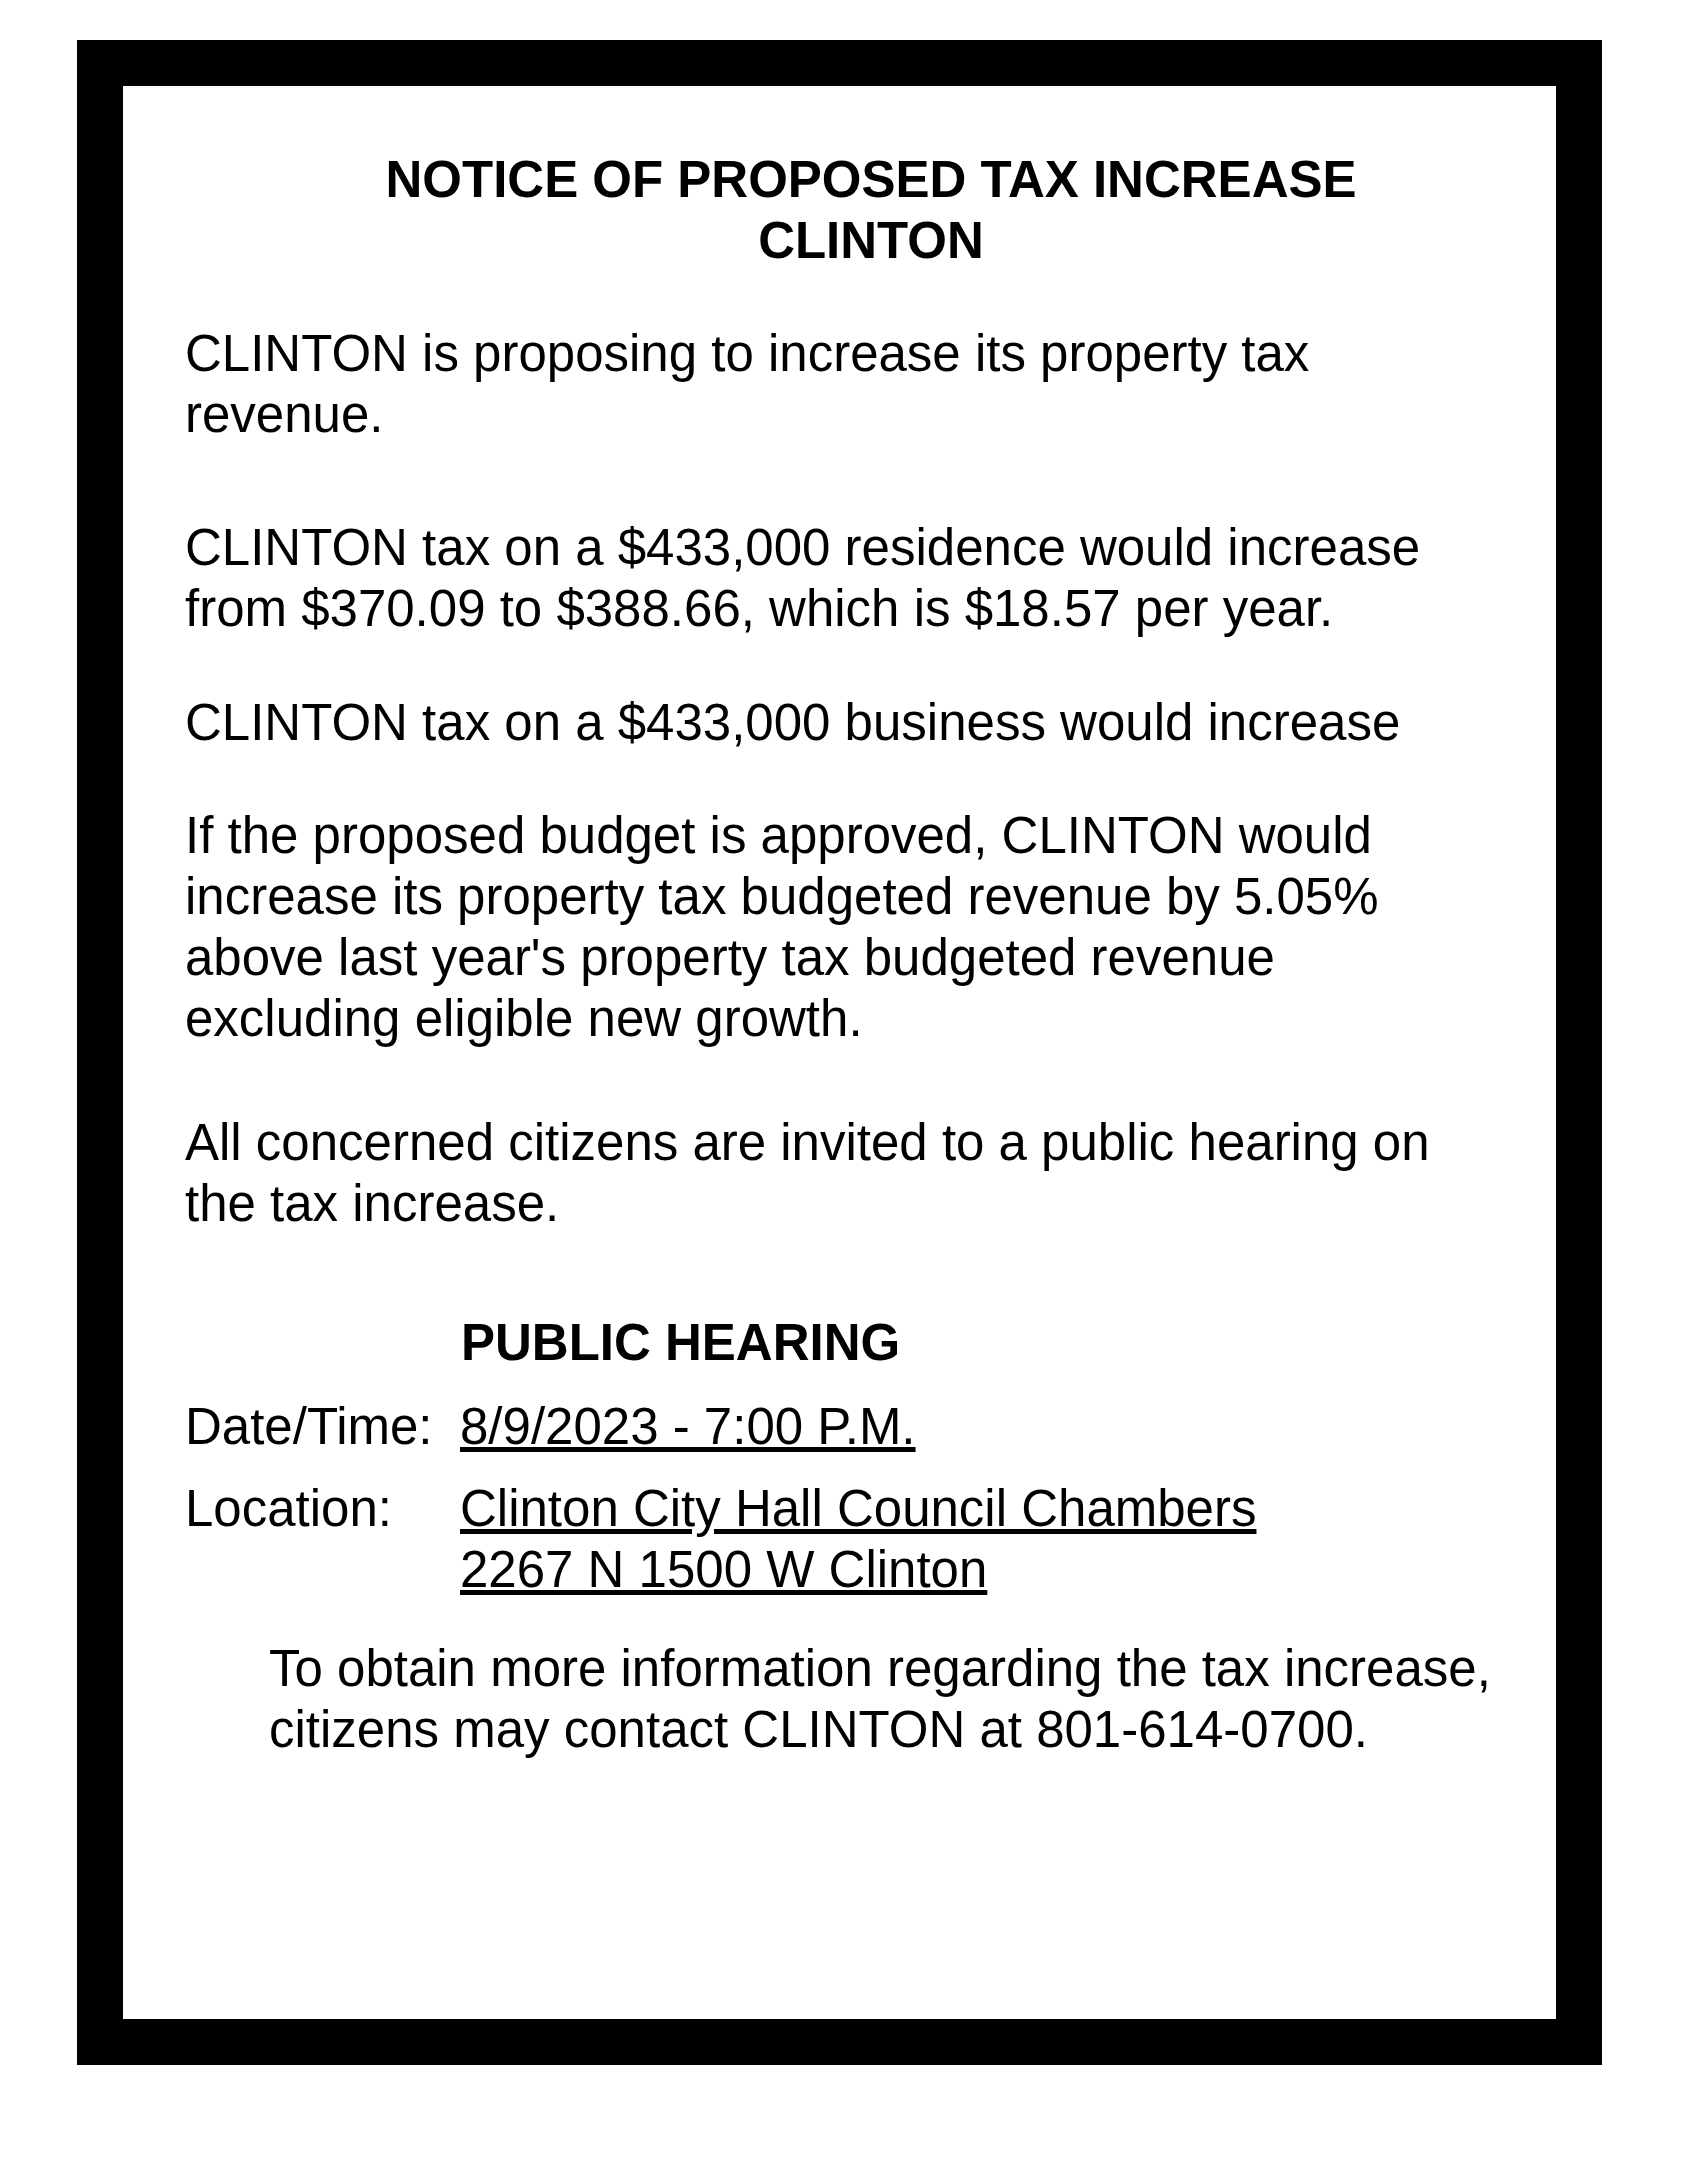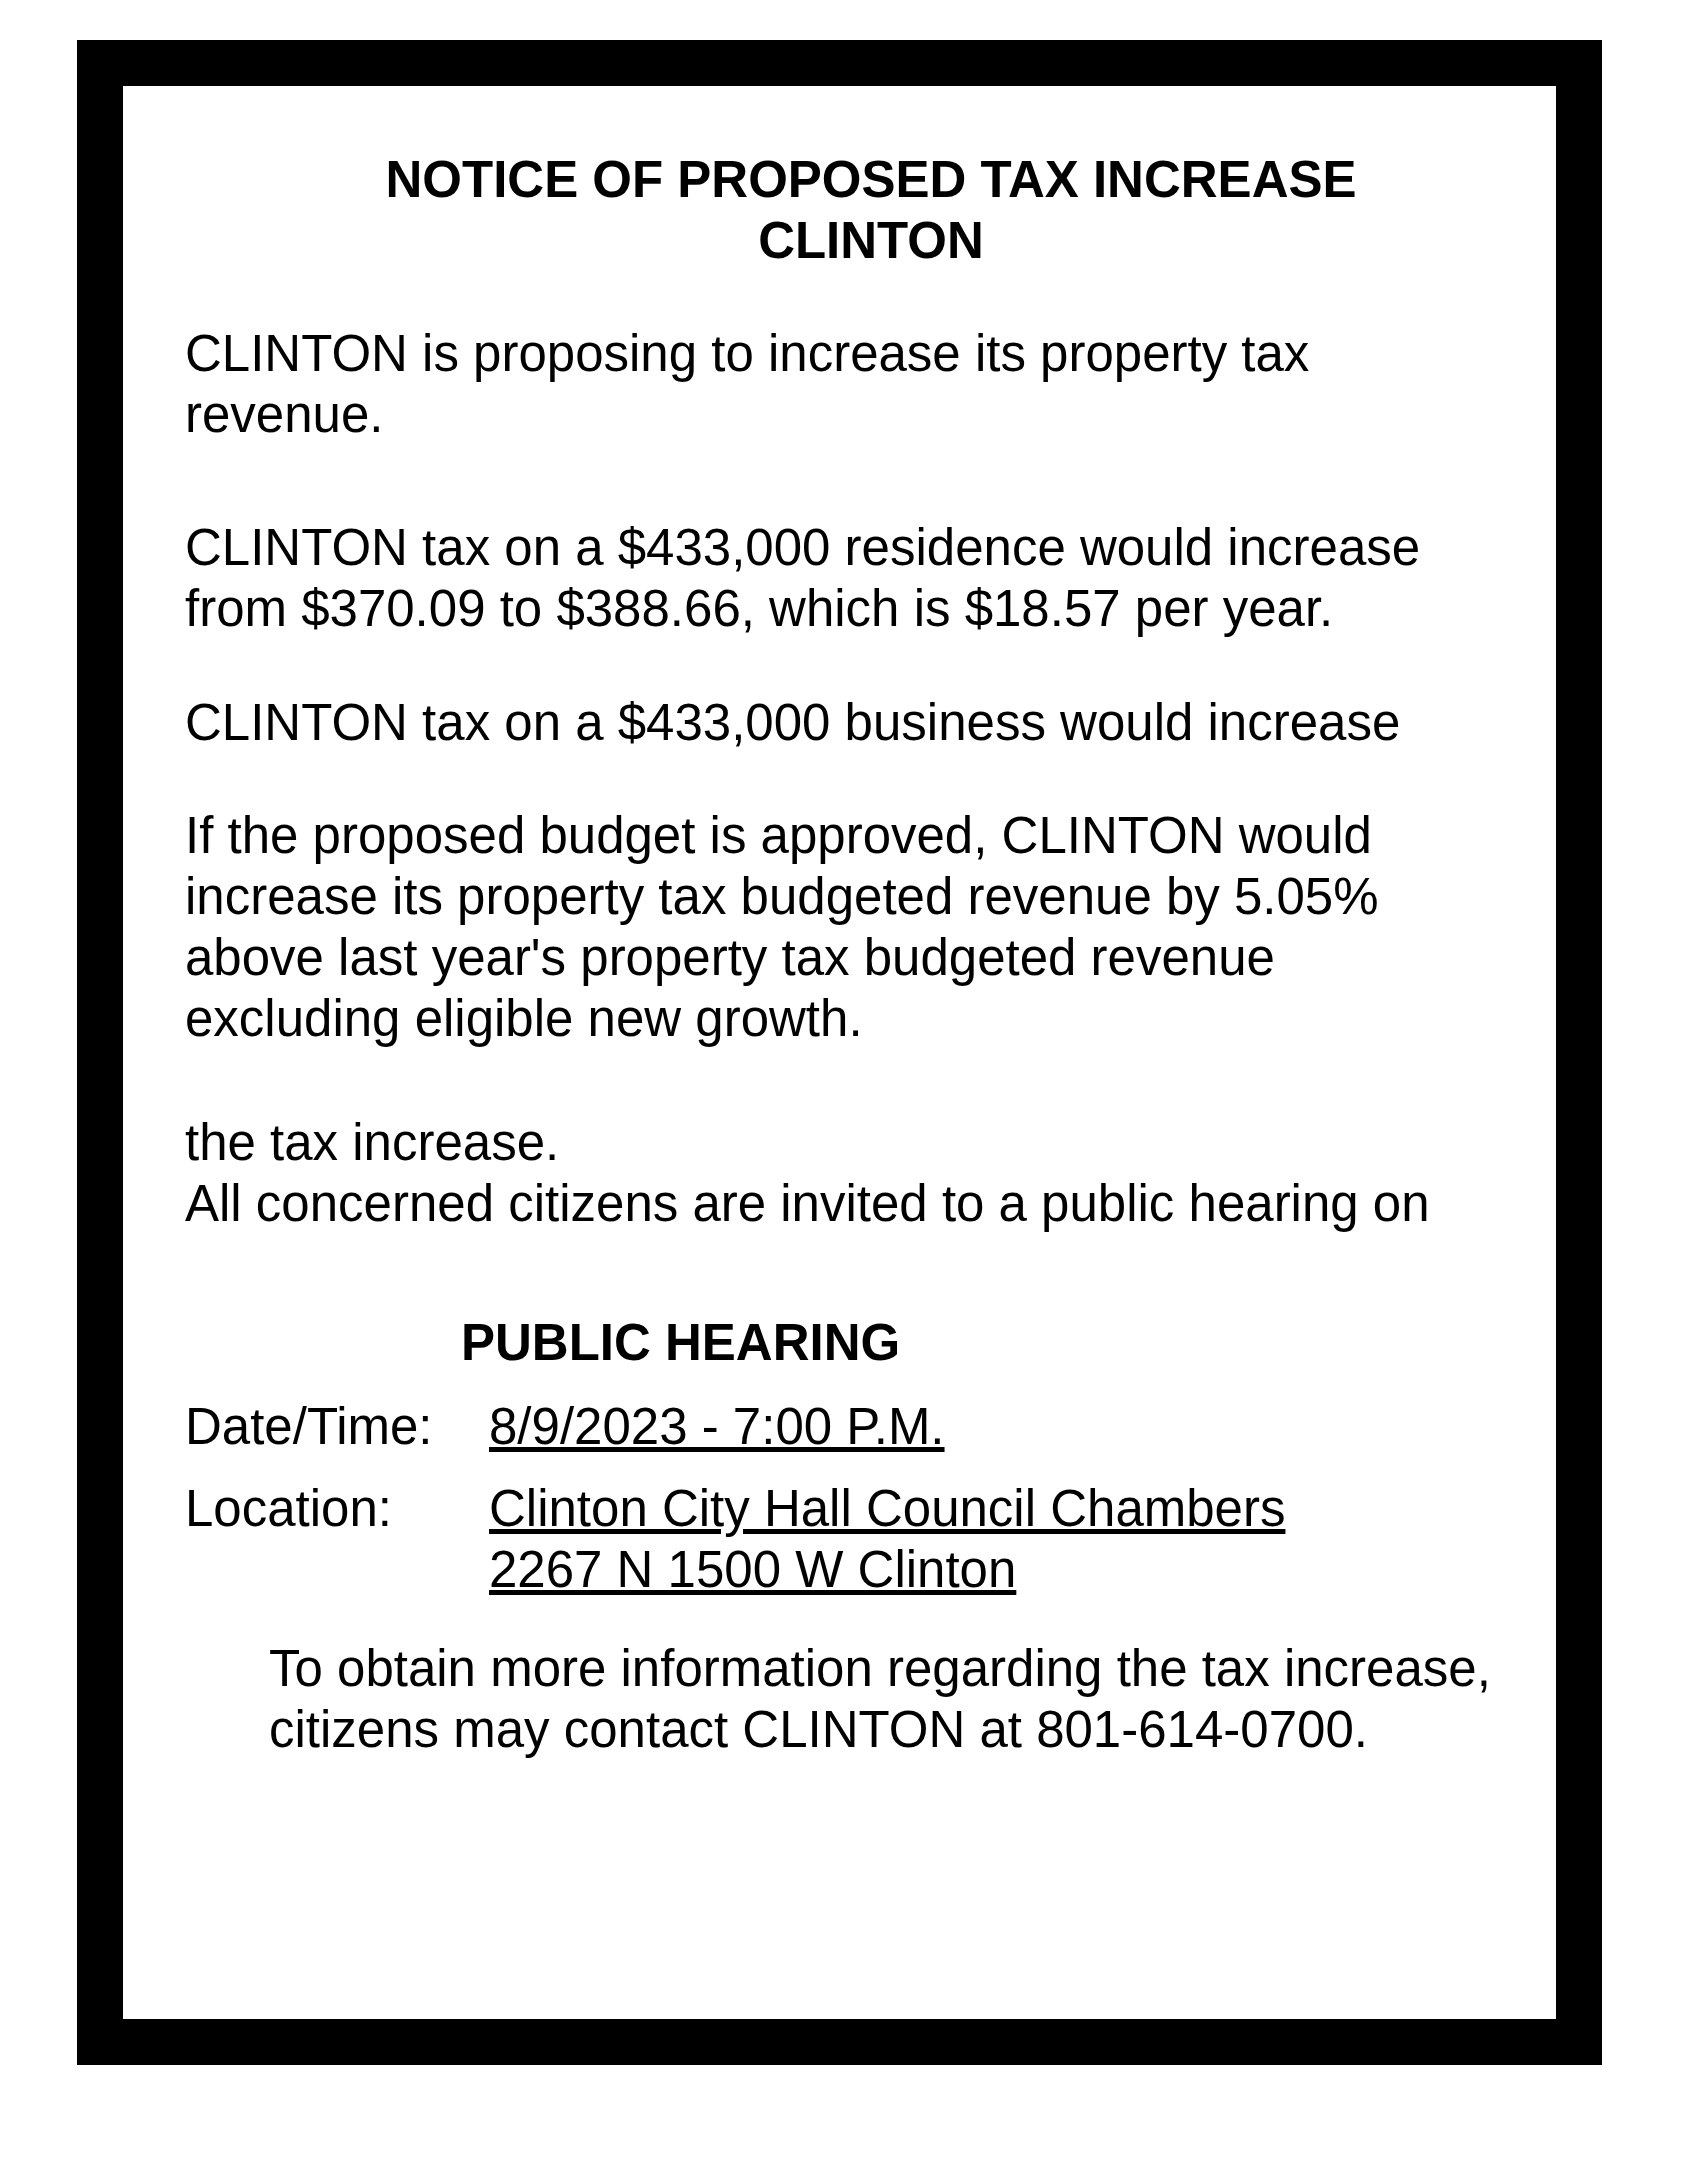--- a/index.html
+++ b/index.html
@@ -44,21 +44,21 @@
   .para-2 { margin-top: 72px; }
   .para-3 { margin-top: 53px; }
   .para-4 { margin-top: 52px; }
   .para-5 { margin-top: 63px; }
   .ph-heading {
     margin-top: 78px;
     margin-left: 276px;
     font-weight: 700;
     white-space: nowrap;
   }
-  .row { display: flex; gap: 29px; }
+  .row { display: flex; }
   .row-datetime { margin-top: 23px; }
   .row-location { margin-top: 21px; }
   .row-label {
     flex: 0 0 275px;
     width: 275px;
     white-space: nowrap;
   }
   .row-value { white-space: nowrap; text-decoration: underline; }
   .contact {
     margin-top: 38px;
@@ -91,22 +91,22 @@
         <div class="para para-3">
           <div class="line">CLINTON tax on a $433,000 business would increase</div>
         </div>
         <div class="para para-4">
           <div class="line">If the proposed budget is approved, CLINTON would</div>
           <div class="line">increase its property tax budgeted revenue by 5.05%</div>
           <div class="line">above last year's property tax budgeted revenue</div>
           <div class="line">excluding eligible new growth.</div>
         </div>
         <div class="para para-5">
+          <div class="line">All concerned citizens are invited to a public hearing on</div>
           <div class="line">the tax increase.</div>
-          <div class="line">All concerned citizens are invited to a public hearing on</div>
         </div>
       </div>
 
     <div class="ph-heading">PUBLIC HEARING</div>
 
     <div class="row row-datetime">
       <div class="row-label">Date/Time:</div>
       <div class="row-value">8/9/2023 - 7:00 P.M.</div>
     </div>
 

